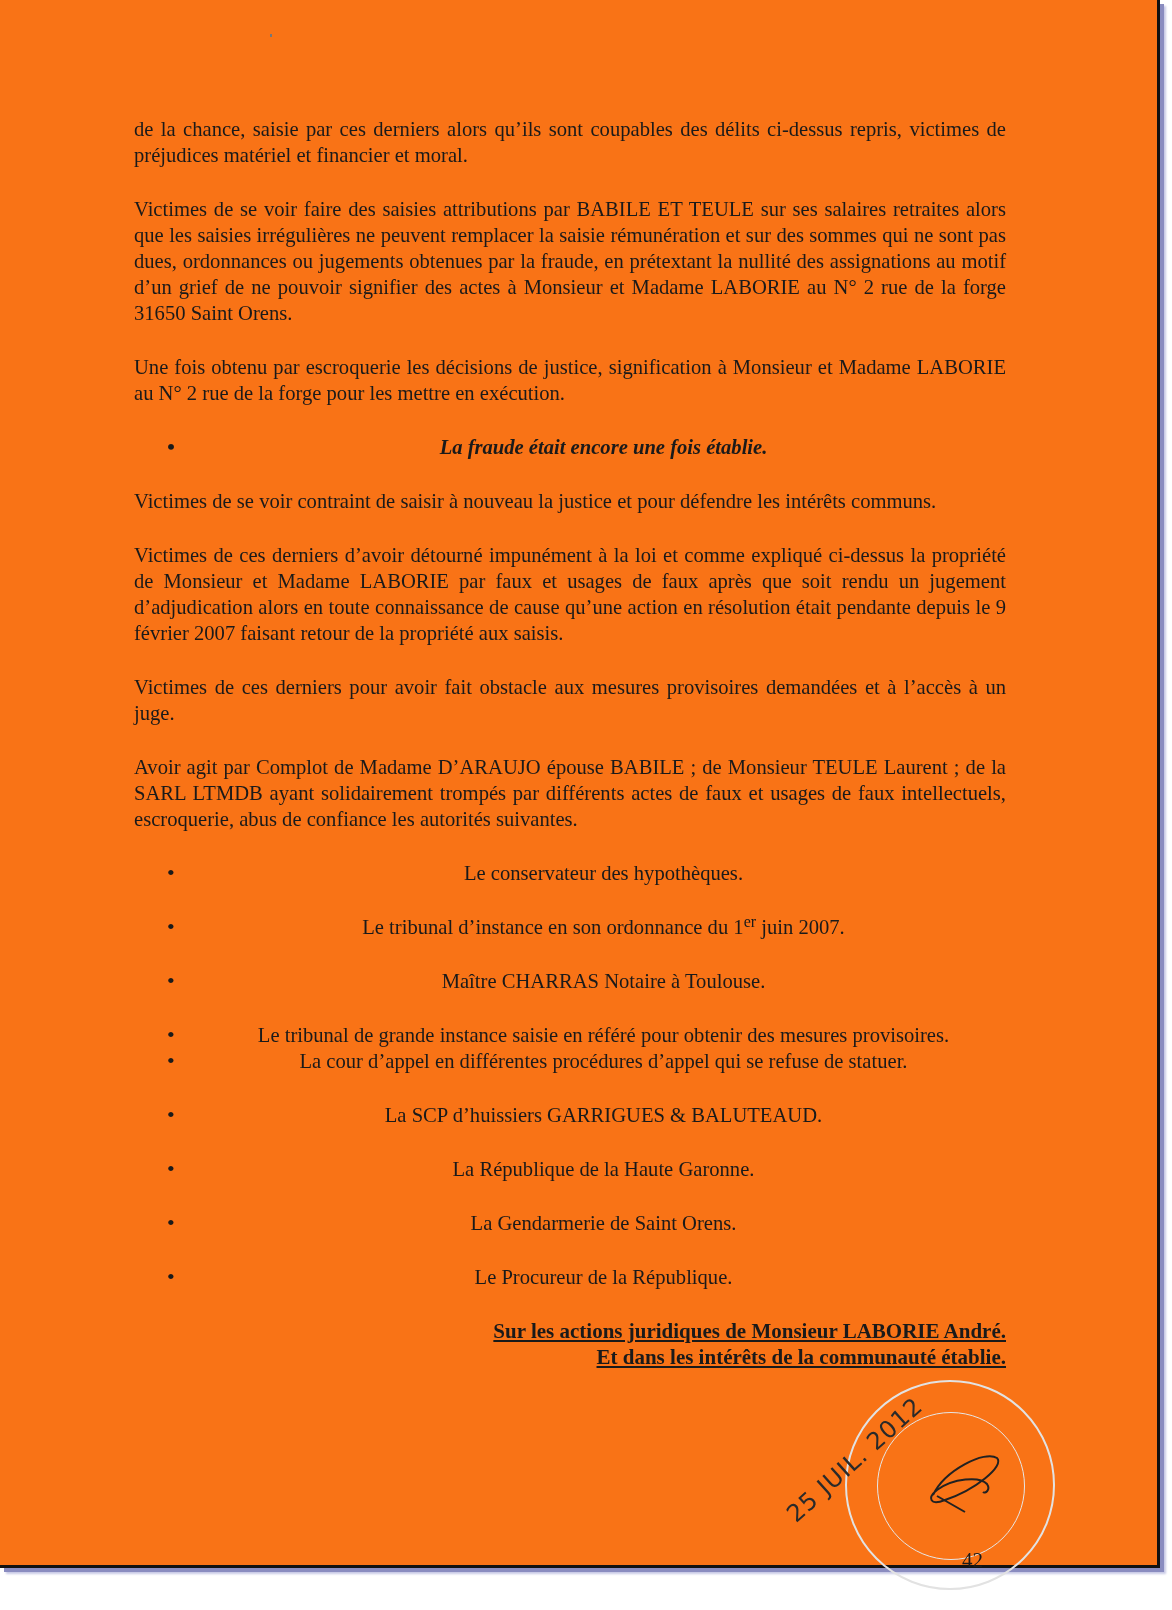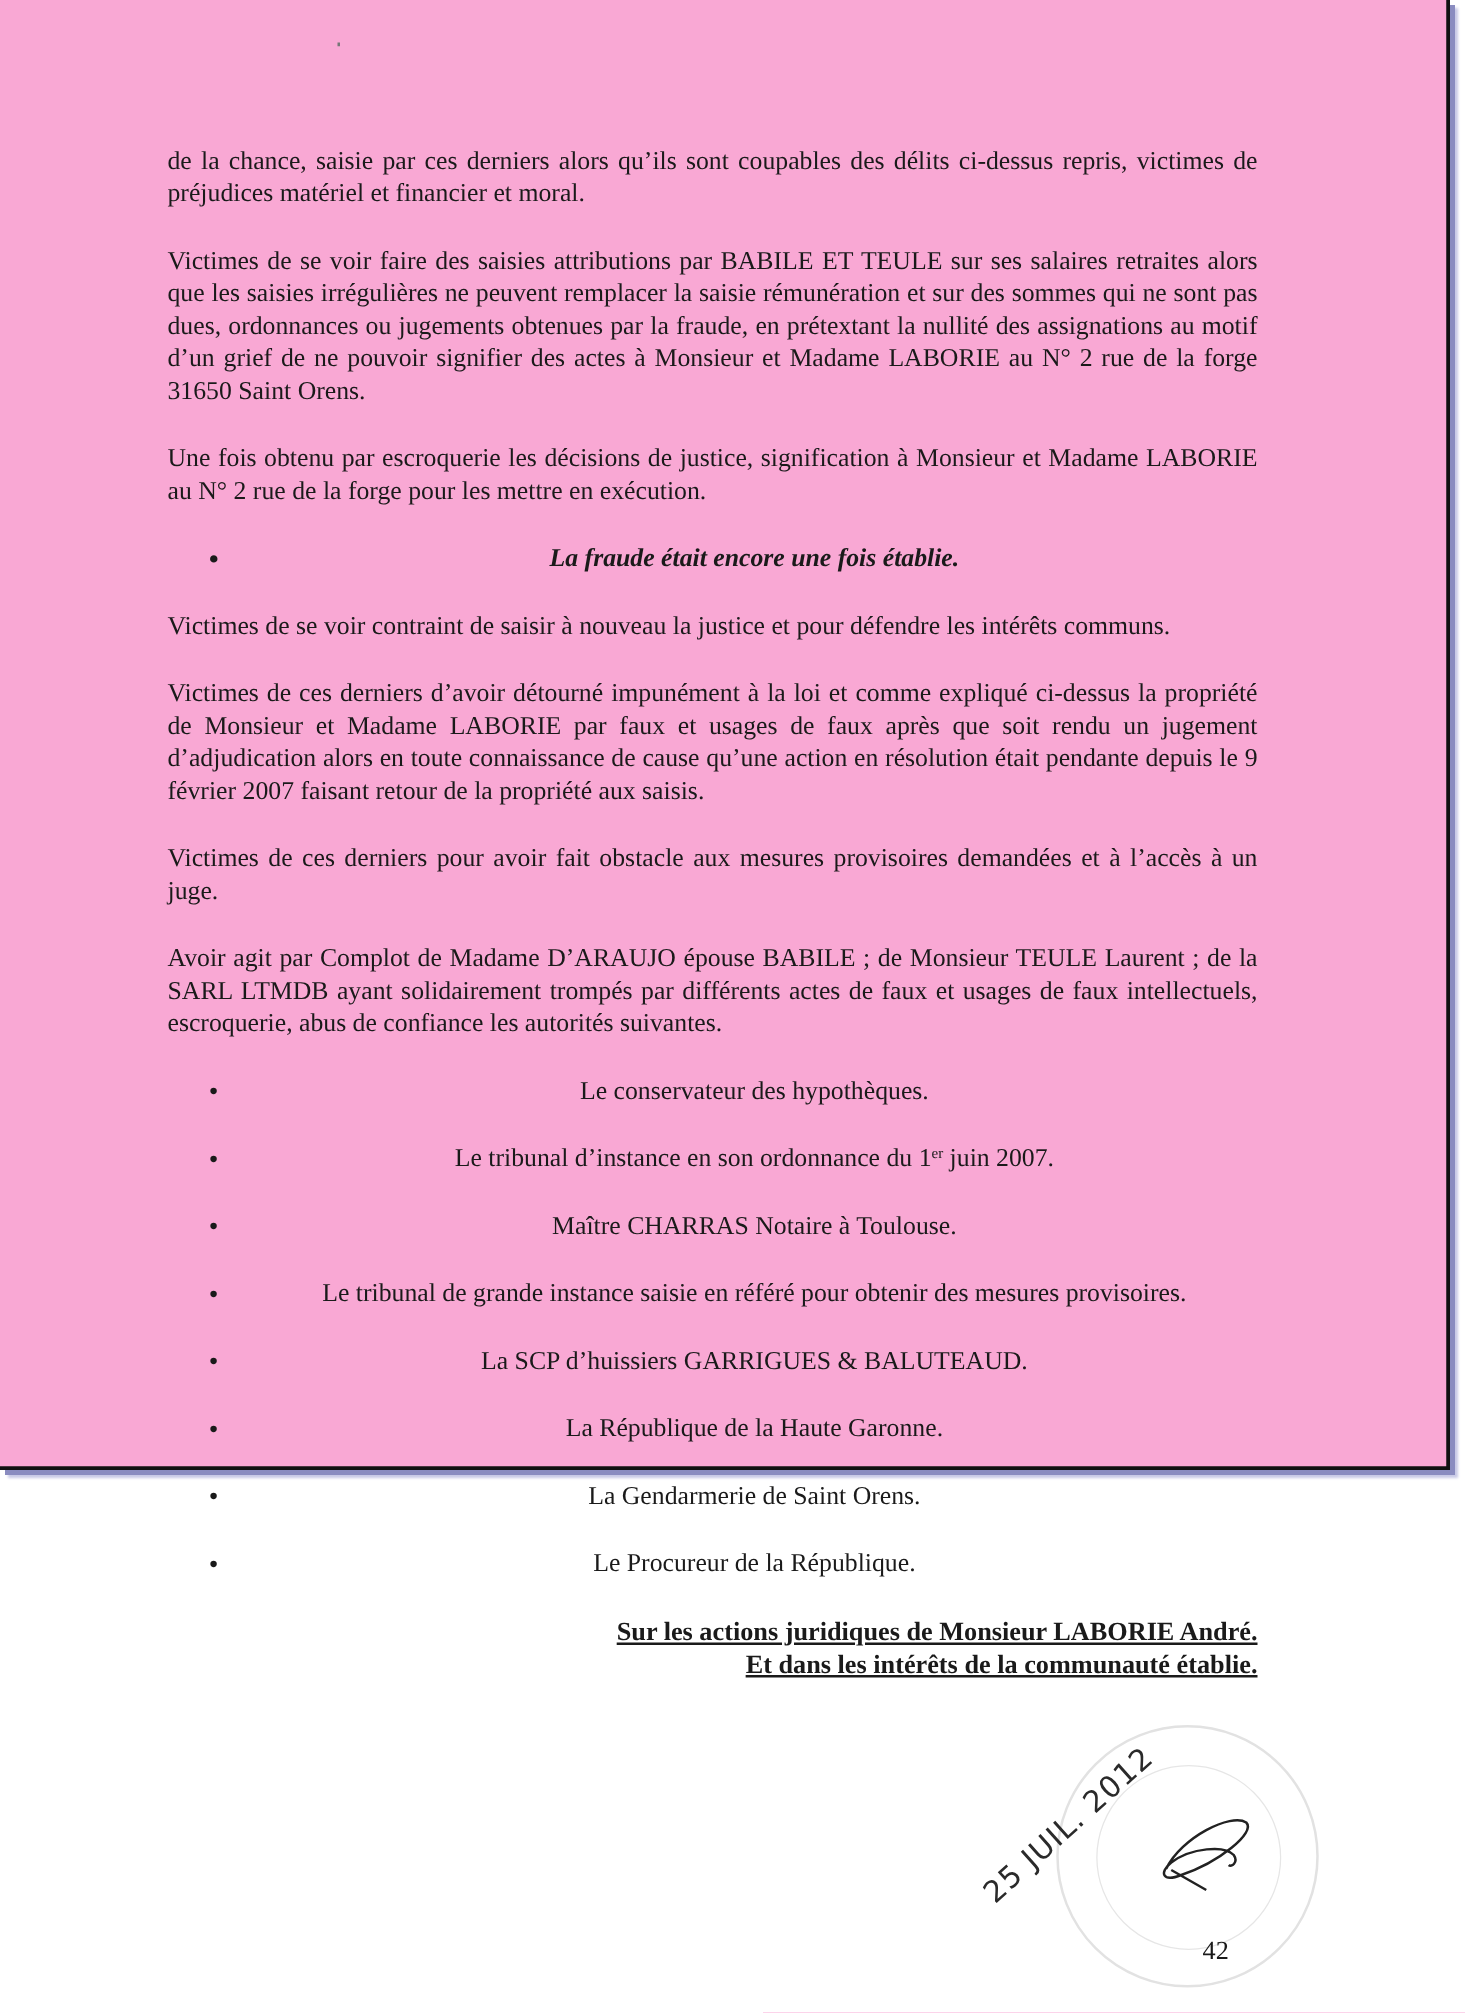--- a/index.html
+++ b/index.html
@@ -6,22 +6,22 @@
     body {
       width: 1172px; height: 1610px;
       background: #ffffff;
       position: relative;
       overflow: hidden;
       font-family: "Liberation Serif", serif;
       color: #1a1a1a;
     }
     .page {
       position: absolute; left: 0; top: 0;
-      width: 1160px; height: 1176px;
-      background: #f9a8d4;
+      width: 1160px; height: 1568px;
+      background: #f97316;
       border-right: 3px solid #111;
       border-bottom: 3px solid #111;
       box-shadow: 4px 4px 0 #8a8cc0, 6px 6px 2px #c8c9e6;
       box-sizing: border-box;
     }
     .content {
       position: absolute;
       left: 134px; top: 116px;
       width: 872px;
       font-size: 20.6px;
@@ -33,21 +33,21 @@
       position: relative;
       padding-left: 67px;
       text-align: center;
     }
     .bullet::before {
       content: "\2022";
       position: absolute; left: 33px; top: 0;
       font-size: 22px;
     }
     .bullet.bi { font-weight: bold; font-style: italic; }
-    sup { font-size: 12px; line-height: 0; vertical-align: 7px; }
+    sup { font-size: 16px; line-height: 0; vertical-align: 7px; }
     .closing {
       text-align: right;
       font-weight: bold;
       text-decoration: underline;
       font-size: 21px;
       line-height: 26px;
       margin-left: 40px;
     }
     .stamp {
       position: absolute;
@@ -113,20 +113,21 @@
     <div class="gap"></div>
 
     <div>
       <p class="bullet">Le conservateur des hypothèques.</p>
       <div class="gap"></div>
       <p class="bullet"><span>Le tribunal d’instance en son ordonnance du 1</span><sup>er</sup><span> juin 2007.</span></p>
       <div class="gap"></div>
       <p class="bullet">Maître CHARRAS Notaire à Toulouse.</p>
       <div class="gap"></div>
       <p class="bullet">Le tribunal de grande instance saisie en référé pour obtenir des mesures provisoires.</p>
+      <p class="bullet">La cour d’appel  en différentes procédures d’appel qui se refuse de statuer.</p>
       <div class="gap"></div>
       <p class="bullet">La SCP d’huissiers GARRIGUES &amp; BALUTEAUD.</p>
       <div class="gap"></div>
       <p class="bullet">La République de la Haute Garonne.</p>
       <div class="gap"></div>
       <p class="bullet">La Gendarmerie de Saint Orens.</p>
       <div class="gap"></div>
       <p class="bullet">Le Procureur de la République.</p>
     </div>
     <div class="gap"></div>

